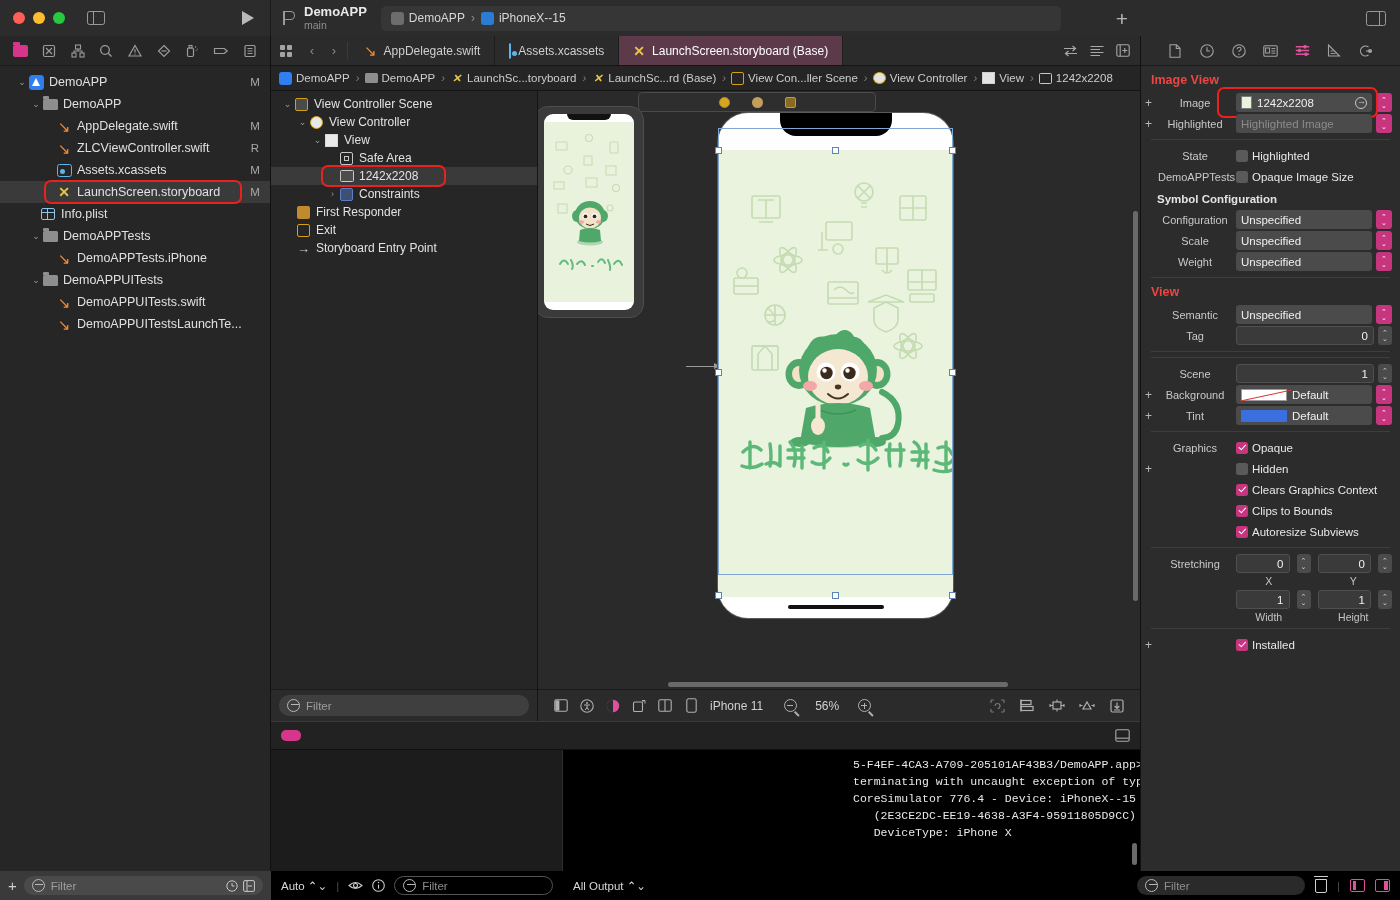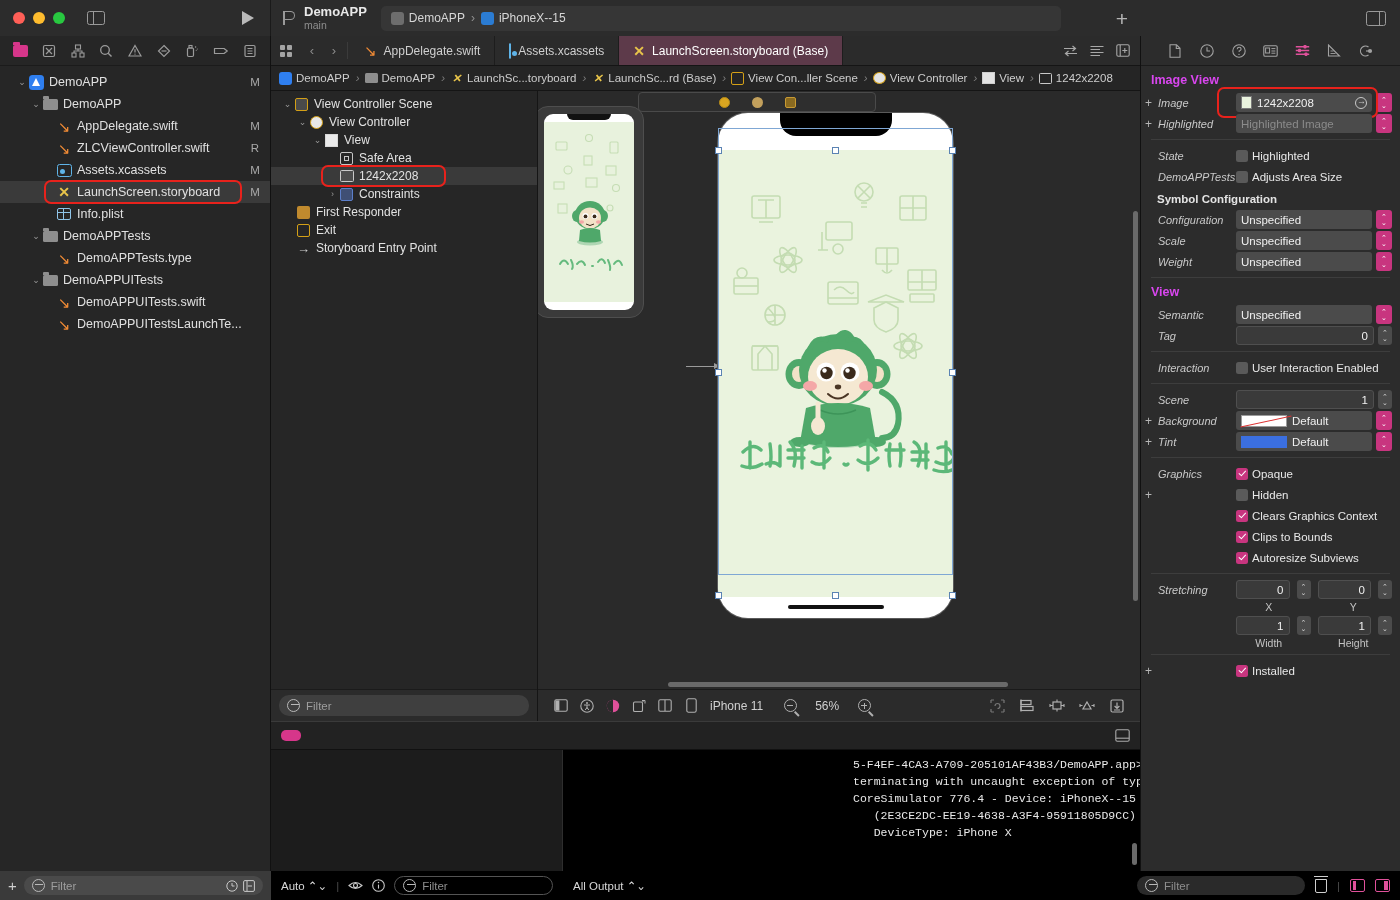--- a/index.html
+++ b/index.html
@@ -168,26 +168,26 @@
   .console{flex:1;background:#000;position:relative;overflow:hidden;padding:6px 12px 0 0;}
   .console pre{font-family:"Liberation Mono",monospace;font-size:11.5px;line-height:17px;color:#e8e8e8;white-space:pre;padding-left:290px;}
   .console-scroll{position:absolute;right:3px;bottom:6px;width:5px;height:22px;background:#6a6a6a;border-radius:3px;}
 
   
   .inspector{width:260px;background:#2c2c2c;display:flex;flex-direction:column;border-left:1px solid #111;flex:0 0 260px;}
   .insp-tabs{height:30px;display:flex;align-items:center;justify-content:space-around;padding:0 18px;border-bottom:1px solid #1b1b1b;}
   .it{width:16px;height:15px;display:flex;align-items:center;justify-content:center;color:#a2a2a2;}
   .it.active{color:#e0519b;}
   .insp-scroll{flex:1;overflow:hidden;padding-bottom:4px;}
-  .sec-title{font-size:12.5px;font-weight:bold;color:#d946ef;padding:7px 0 5px 10px;}
+  .sec-title{font-size:12.5px;font-weight:bold;color:#ef4444;padding:7px 0 5px 10px;}
   .sub-title{font-size:11.5px;font-weight:bold;color:#e4e4e4;padding:6px 0 4px 16px;}
   .frow{display:flex;align-items:center;min-height:21px;padding:1px 8px 1px 0;gap:4px;}
   .plusc{width:11px;text-align:center;color:#b6b6b6;font-size:12px;flex:0 0 11px;margin-left:2px;}
   .plusc.empty{color:transparent;}
-  .flabel{width:74px;text-align:left;font-size:11px;color:#c9c9c9;flex:0 0 74px;font-style:italic;}
+  .flabel{width:74px;text-align:center;font-size:11px;color:#c9c9c9;flex:0 0 74px;}
   .fctl{flex:1;display:flex;align-items:center;gap:4px;min-width:0;}
   .combo{flex:1;height:19px;background:#4b4b4b;border-radius:3px;display:flex;align-items:center;padding:0 5px;font-size:11.5px;color:#f0f0f0;gap:5px;min-width:0;position:relative;}
   .combo.ph{color:#8b8b8b;}
   .stepper-pink{width:16px;height:19px;background:#c8357f;border-radius:3px;display:flex;flex-direction:column;align-items:center;justify-content:center;color:#fff;font-size:7px;line-height:6px;flex:0 0 16px;}
   .stepper-grey{width:14px;height:19px;background:#4b4b4b;border-radius:3px;display:flex;flex-direction:column;align-items:center;justify-content:center;color:#d7d7d7;font-size:7px;line-height:6px;flex:0 0 14px;}
   .numfield{flex:1;height:19px;background:#3a3a3a;border:1px solid #4f4f4f;border-radius:3px;display:flex;align-items:center;justify-content:flex-end;padding:0 5px;font-size:11.5px;color:#f0f0f0;min-width:0;}
   .img-thumb{width:11px;height:13px;background:#eaf3de;border:1px solid #7a7a7a;flex:0 0 11px;}
   .circ-arrow{width:12px;height:12px;border:1.2px solid #c8c8c8;border-radius:50%;position:relative;flex:0 0 12px;margin-left:auto;}
   .circ-arrow:after{content:"→";position:absolute;left:1px;top:-2px;font-size:9px;color:#c8c8c8;}
   .cb{width:12px;height:12px;border-radius:2.5px;background:#5a5a5a;flex:0 0 12px;display:flex;align-items:center;justify-content:center;}
@@ -352,38 +352,38 @@
             </span>
           <span class="label">Assets.xcassets</span>
           <span class="mark">M</span>
         </div>
         <div class="row selected" style="padding-left:56px">
           <span class="ficon icon-story">✕</span>
           <span class="label">LaunchScreen.storyboard</span>
           <span class="mark">M</span>
           <span class="redbox" style="left:44px;right:28px;top:-1px;bottom:-1px;"></span>
         </div>
-        <div class="row" style="padding-left:56px">
+        <div class="row" style="padding-left:40px">
           <span class="ficon">
               <i class="icon-plist"></i>
             </span>
           <span class="label">Info.plist</span>
           <span class="mark"></span>
         </div>
         <div class="row" style="padding-left:30px">
           <span class="disc">⌄</span>
           <span class="ficon">
               <i class="icon-folder"></i>
             </span>
           <span class="label">DemoAPPTests</span>
           <span class="mark"></span>
         </div>
         <div class="row" style="padding-left:56px">
           <span class="ficon icon-swift">↘</span>
-          <span class="label">DemoAPPTests.type</span>
+          <span class="label">DemoAPPTests.iPhone</span>
           <span class="mark"></span>
         </div>
         <div class="row" style="padding-left:30px">
           <span class="disc">⌄</span>
           <span class="ficon">
               <i class="icon-folder"></i>
             </span>
           <span class="label">DemoAPPUITests</span>
           <span class="mark"></span>
         </div>
@@ -907,21 +907,21 @@
           <span class="fctl">
             <i class="cb"></i>
             <span class="cbtext">Highlighted</span>
           </span>
         </div>
         <div class="frow">
           <span class="plusc empty">+</span>
           <span class="flabel">DemoAPPTests</span>
           <span class="fctl">
             <i class="cb"></i>
-            <span class="cbtext">Adjusts Area Size</span>
+            <span class="cbtext">Opaque Image Size</span>
           </span>
         </div>
 
         <div class="sub-title">Symbol Configuration</div>
 
         <div class="frow">
           <span class="plusc empty">+</span>
           <span class="flabel">Configuration</span>
           <span class="fctl">
             <span class="combo">
@@ -970,28 +970,20 @@
           <span class="fctl">
             <span class="numfield">
                 <span>0</span>
               </span>
             <span class="stepper-grey">⌃<br>⌄</span>
           </span>
         </div>
 
         <div class="hr"></div>
 
-        <div class="frow">
-          <span class="plusc empty">+</span>
-          <span class="flabel">Interaction</span>
-          <span class="fctl">
-            <i class="cb"></i>
-            <span class="cbtext">User Interaction Enabled</span>
-          </span>
-        </div>
 
         <div class="hr"></div>
 
         <div class="frow">
           <span class="plusc empty">+</span>
           <span class="flabel">Scene</span>
           <span class="fctl">
             <span class="numfield">
                 <span>1</span>
               </span>

